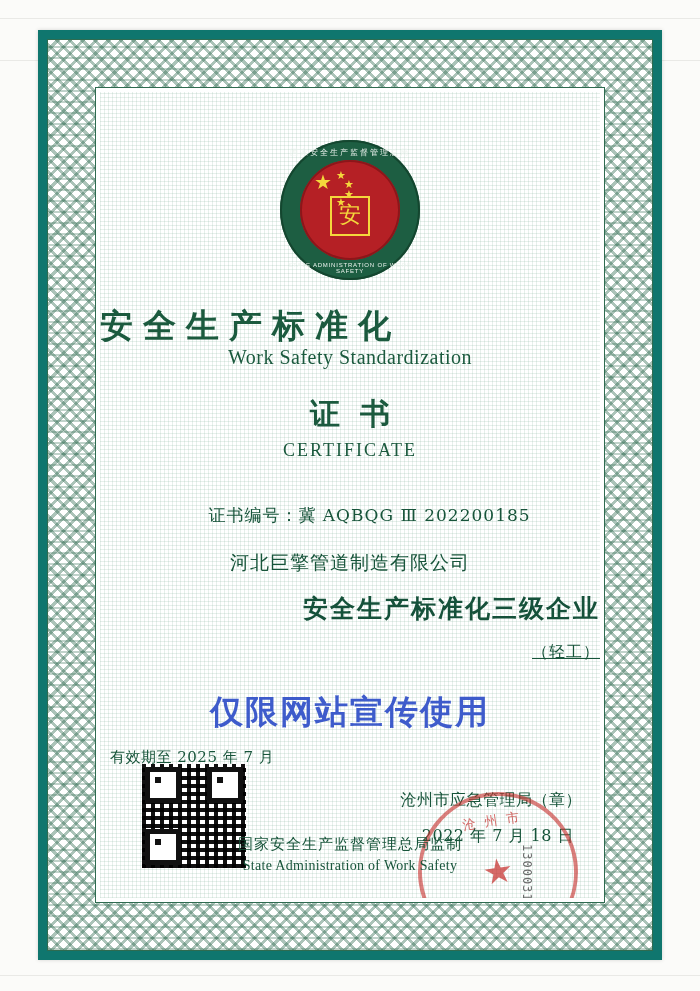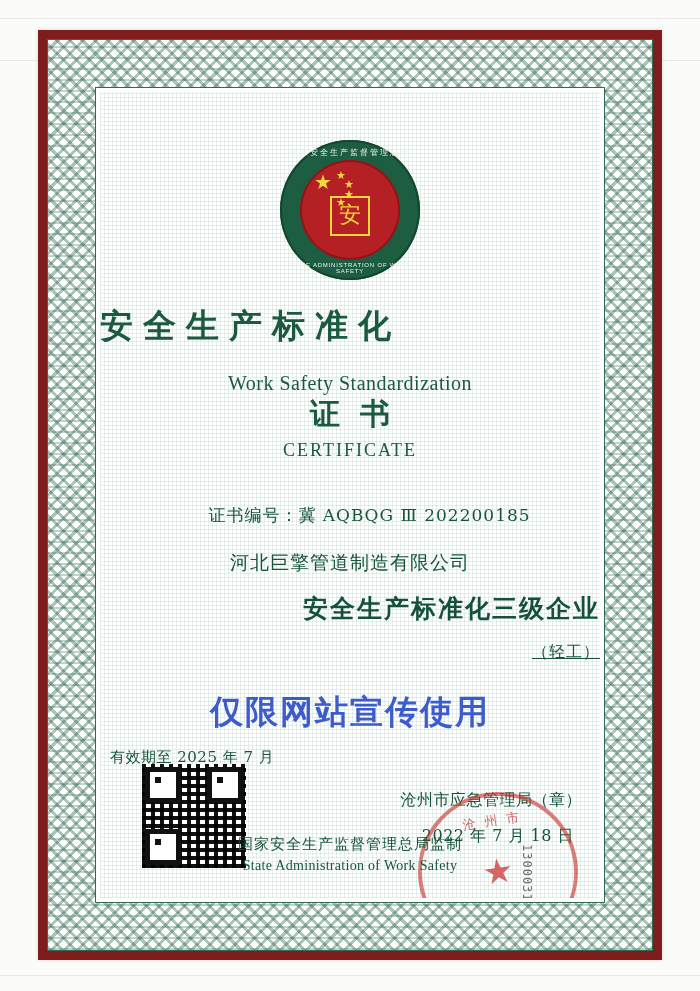--- a/index.html
+++ b/index.html
@@ -31,21 +31,21 @@
     background: #e9e9e6;
   }
 
   
   #sheet {
     position: absolute;
     left: 38px;
     top: 30px;
     width: 624px;
     height: 930px;
-    background: #7f1d1d;
+    background: #0f766e;
     box-shadow: 0 0 4px rgba(0,0,0,0.16);
   }
 
   
   #ornate-band {
     position: absolute;
     left: 9px;
     top: 9px;
     right: 9px;
     bottom: 9px;
@@ -168,21 +168,20 @@
   }
   .title-en {
     position: absolute;
     left: 0; right: 0;
     top: 254px;
     text-align: center;
     font-size: 20px;
     letter-spacing: 0.5px;
     color: #1b5a3e;
     font-family: "Liberation Serif", serif;
-    margin-top: 26px;
   }
   .cert-cn {
     position: absolute;
     left: 0; right: 0;
     top: 302px;
     text-align: center;
     font-size: 30px;
     letter-spacing: 20px;
     text-indent: 20px;
     color: #1b5a3e;

